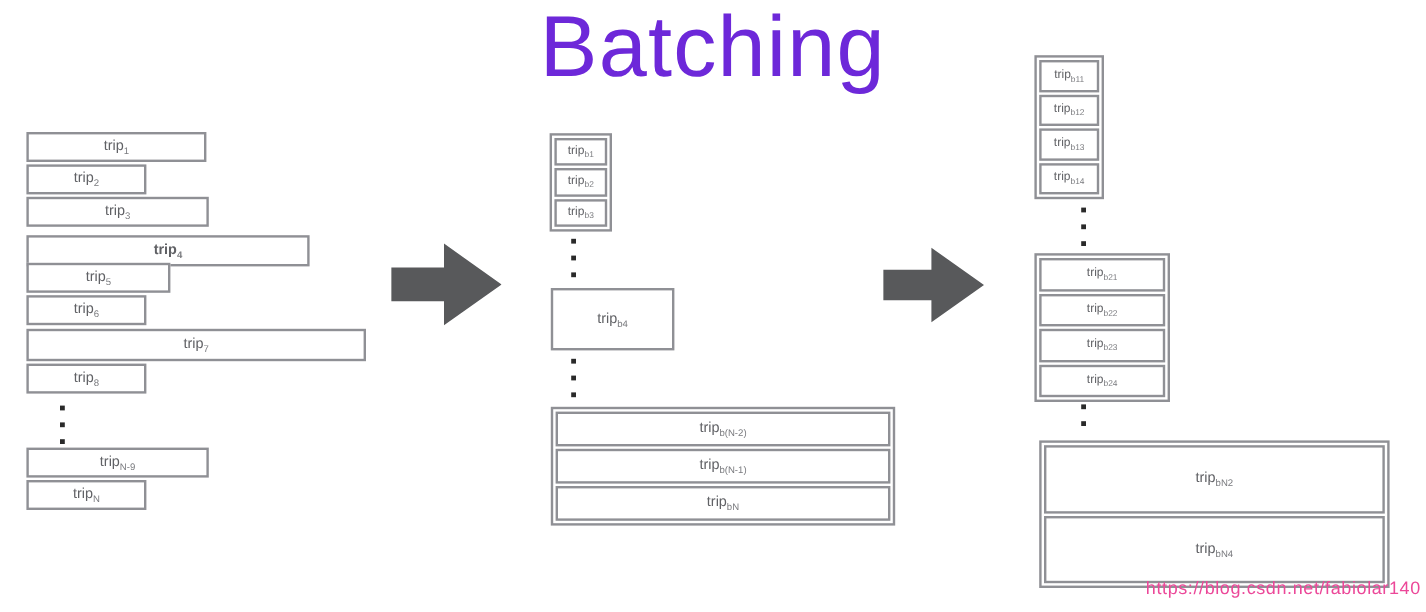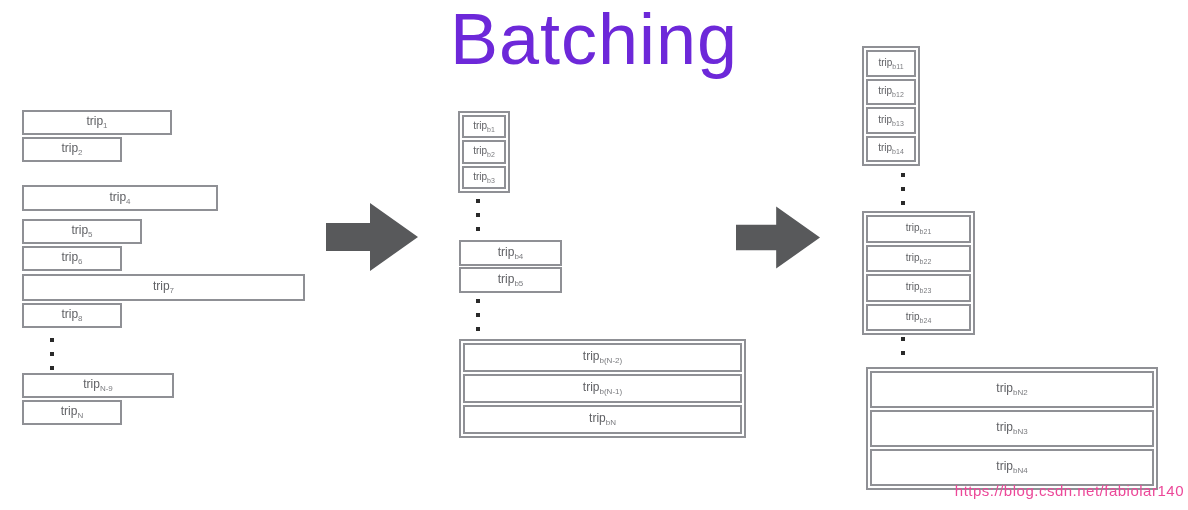--- a/index.html
+++ b/index.html
@@ -45,21 +45,24 @@
 <div class="canvas">
 
   <h1 class="title">Batching</h1>
 
   <div class="bar" style="left: 22px; top: 110px; width: 150px;">
     <span><span>trip</span><sub>1</sub></span>
   </div>
   <div class="bar" style="left: 22px; top: 137px; width: 100px;">
     <span><span>trip</span><sub>2</sub></span>
   </div>
-  <div class="bar" style="left: 22px; top: 185px; height: 26px; width: 196px;">
+  <div class="bar" style="left: 22px; top: 164px; width: 152px;">
+    <span><span>trip</span><sub>3</sub></span>
+  </div>
+  <div class="bar" style="left: 22px; top: 196px; height: 26px; width: 236px; font-weight: bold;">
     <span><span>trip</span><sub>4</sub></span>
   </div>
   <div class="bar" style="left: 22px; top: 219px; width: 120px;">
     <span><span>trip</span><sub>5</sub></span>
   </div>
   <div class="bar" style="left: 22px; top: 246px; width: 100px;">
     <span><span>trip</span><sub>6</sub></span>
   </div>
   <div class="bar" style="left: 22px; top: 274px; height: 27px; width: 283px;">
     <span><span>trip</span><sub>7</sub></span>
@@ -99,23 +102,20 @@
 
   <div class="vdots" style="left:476px;top:199px;">
     <span class="dot"></span>
       <span class="dot"></span>
       <span class="dot"></span>
   </div>
 
   <div class="group" style="left:459px;top:240px;width:103px;height:53px;border:none;padding:0;gap:0;background:none;">
     <div class="row" style="margin-bottom:1px;">
         <span><span>trip</span><sub>b4</sub></span>
-      </div>
-    <div class="row">
-        <span><span>trip</span><sub>b5</sub></span>
       </div>
   </div>
 
   <div class="vdots" style="left:476px;top:299px;">
     <span class="dot"></span>
       <span class="dot"></span>
       <span class="dot"></span>
   </div>
 
   <div class="group" style="left:459px;top:339px;width:287px;height:99px;">
@@ -173,22 +173,19 @@
   <div class="vdots" style="left:901px;top:337px;">
     <span class="dot"></span>
       <span class="dot"></span>
   </div>
 
   <div class="group" style="left:866px;top:367px;width:292px;height:123px;">
     <div class="row">
         <span><span>trip</span><sub>bN2</sub></span>
       </div>
     <div class="row">
-        <span><span>trip</span><sub>bN3</sub></span>
-      </div>
-    <div class="row">
         <span><span>trip</span><sub>bN4</sub></span>
       </div>
   </div>
 
   <div class="watermark">https://blog.csdn.net/fabiolar140</div>
 
 </div>
 
 </body></html>

